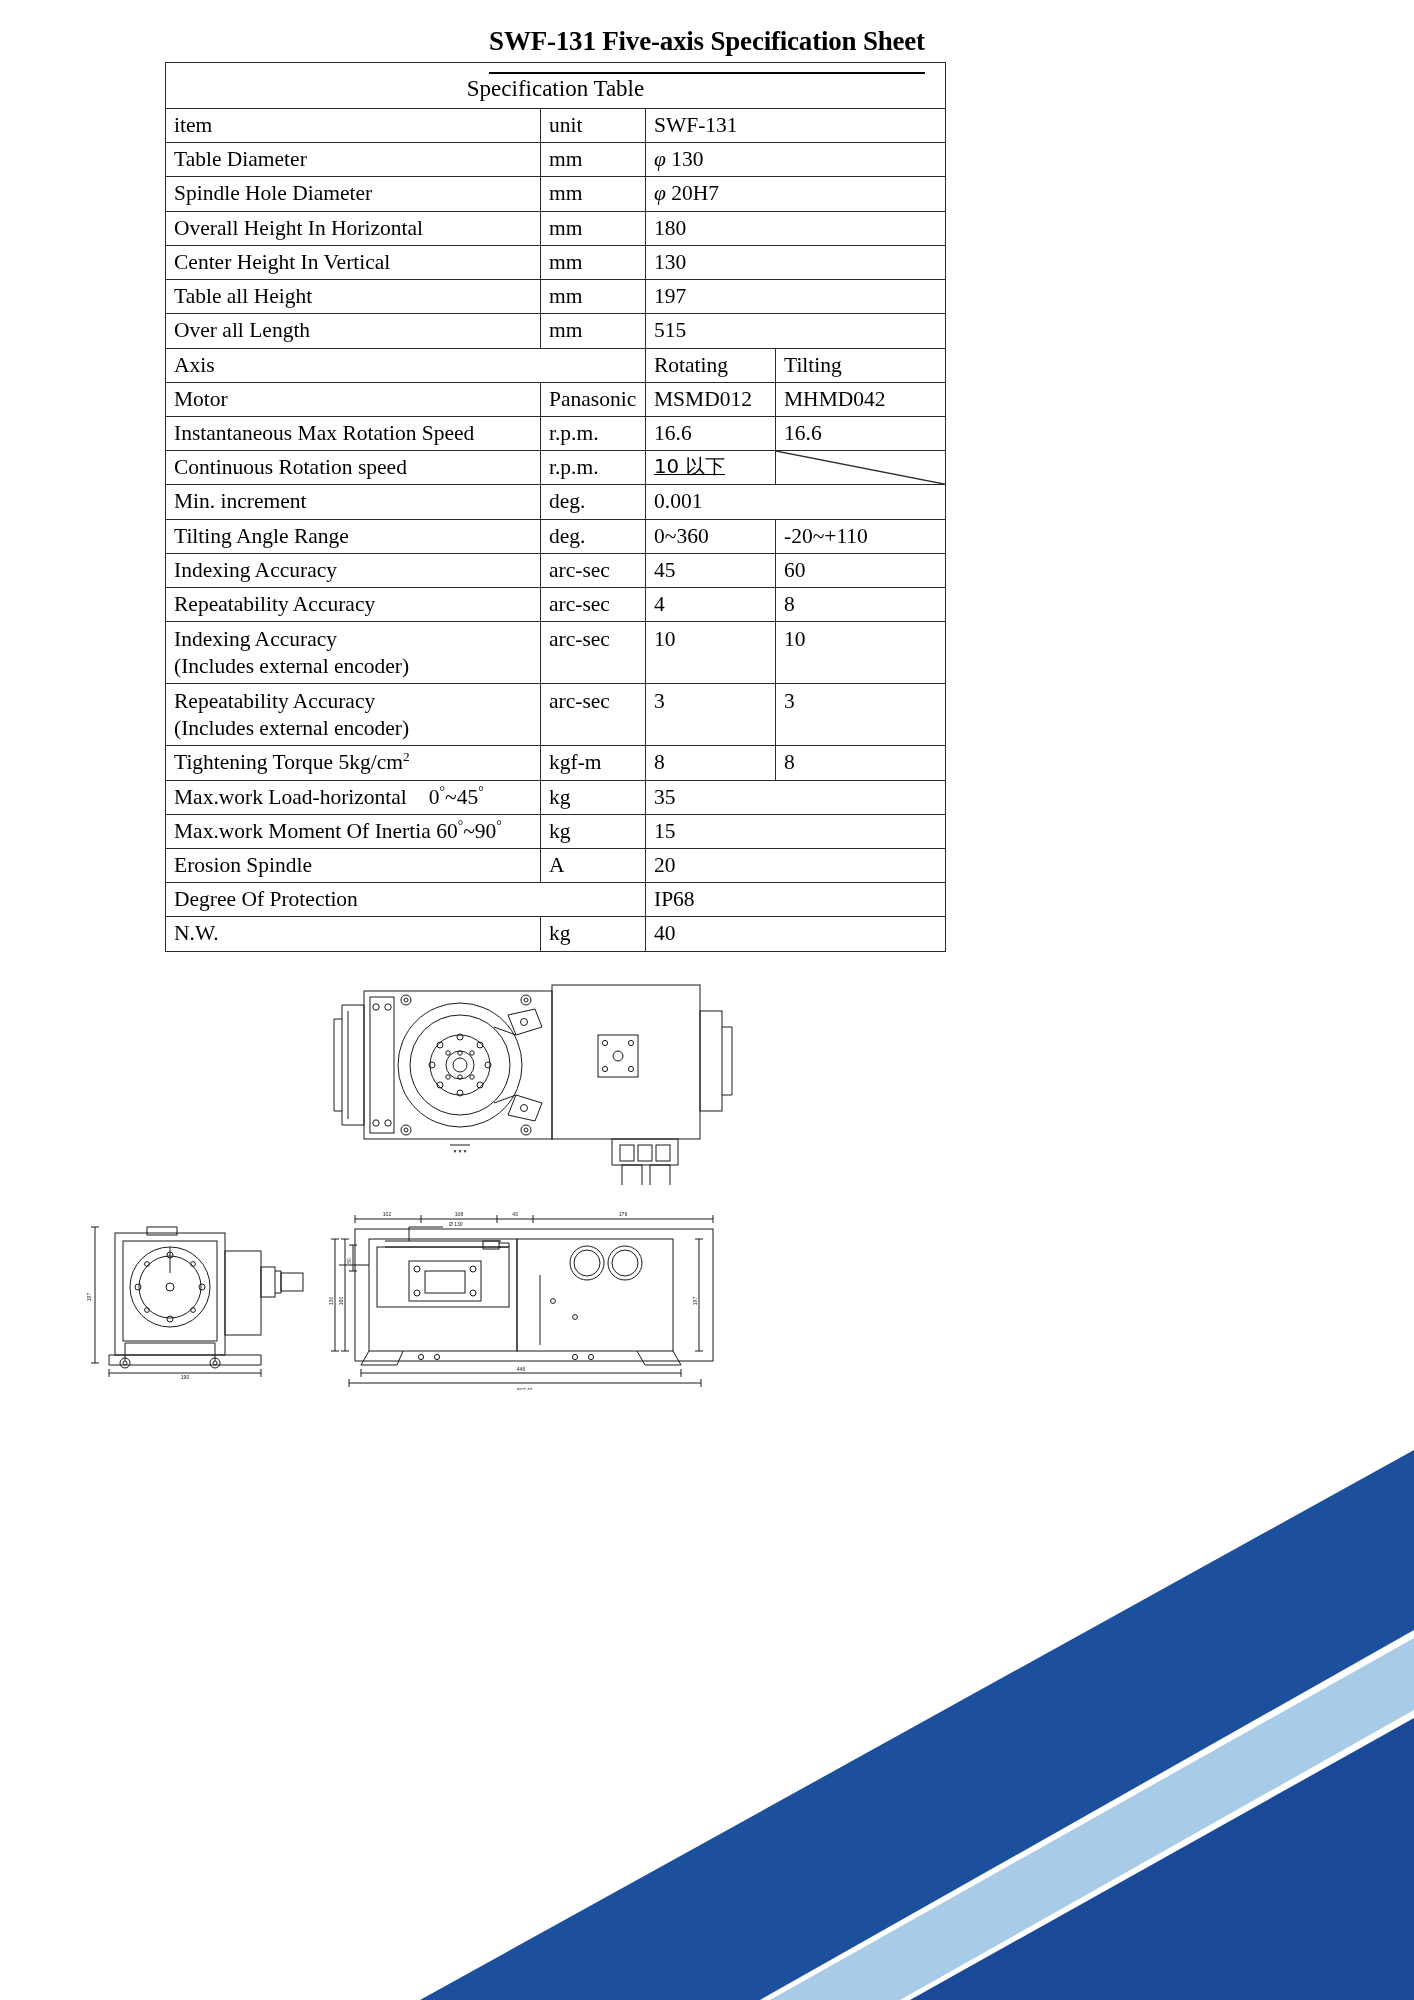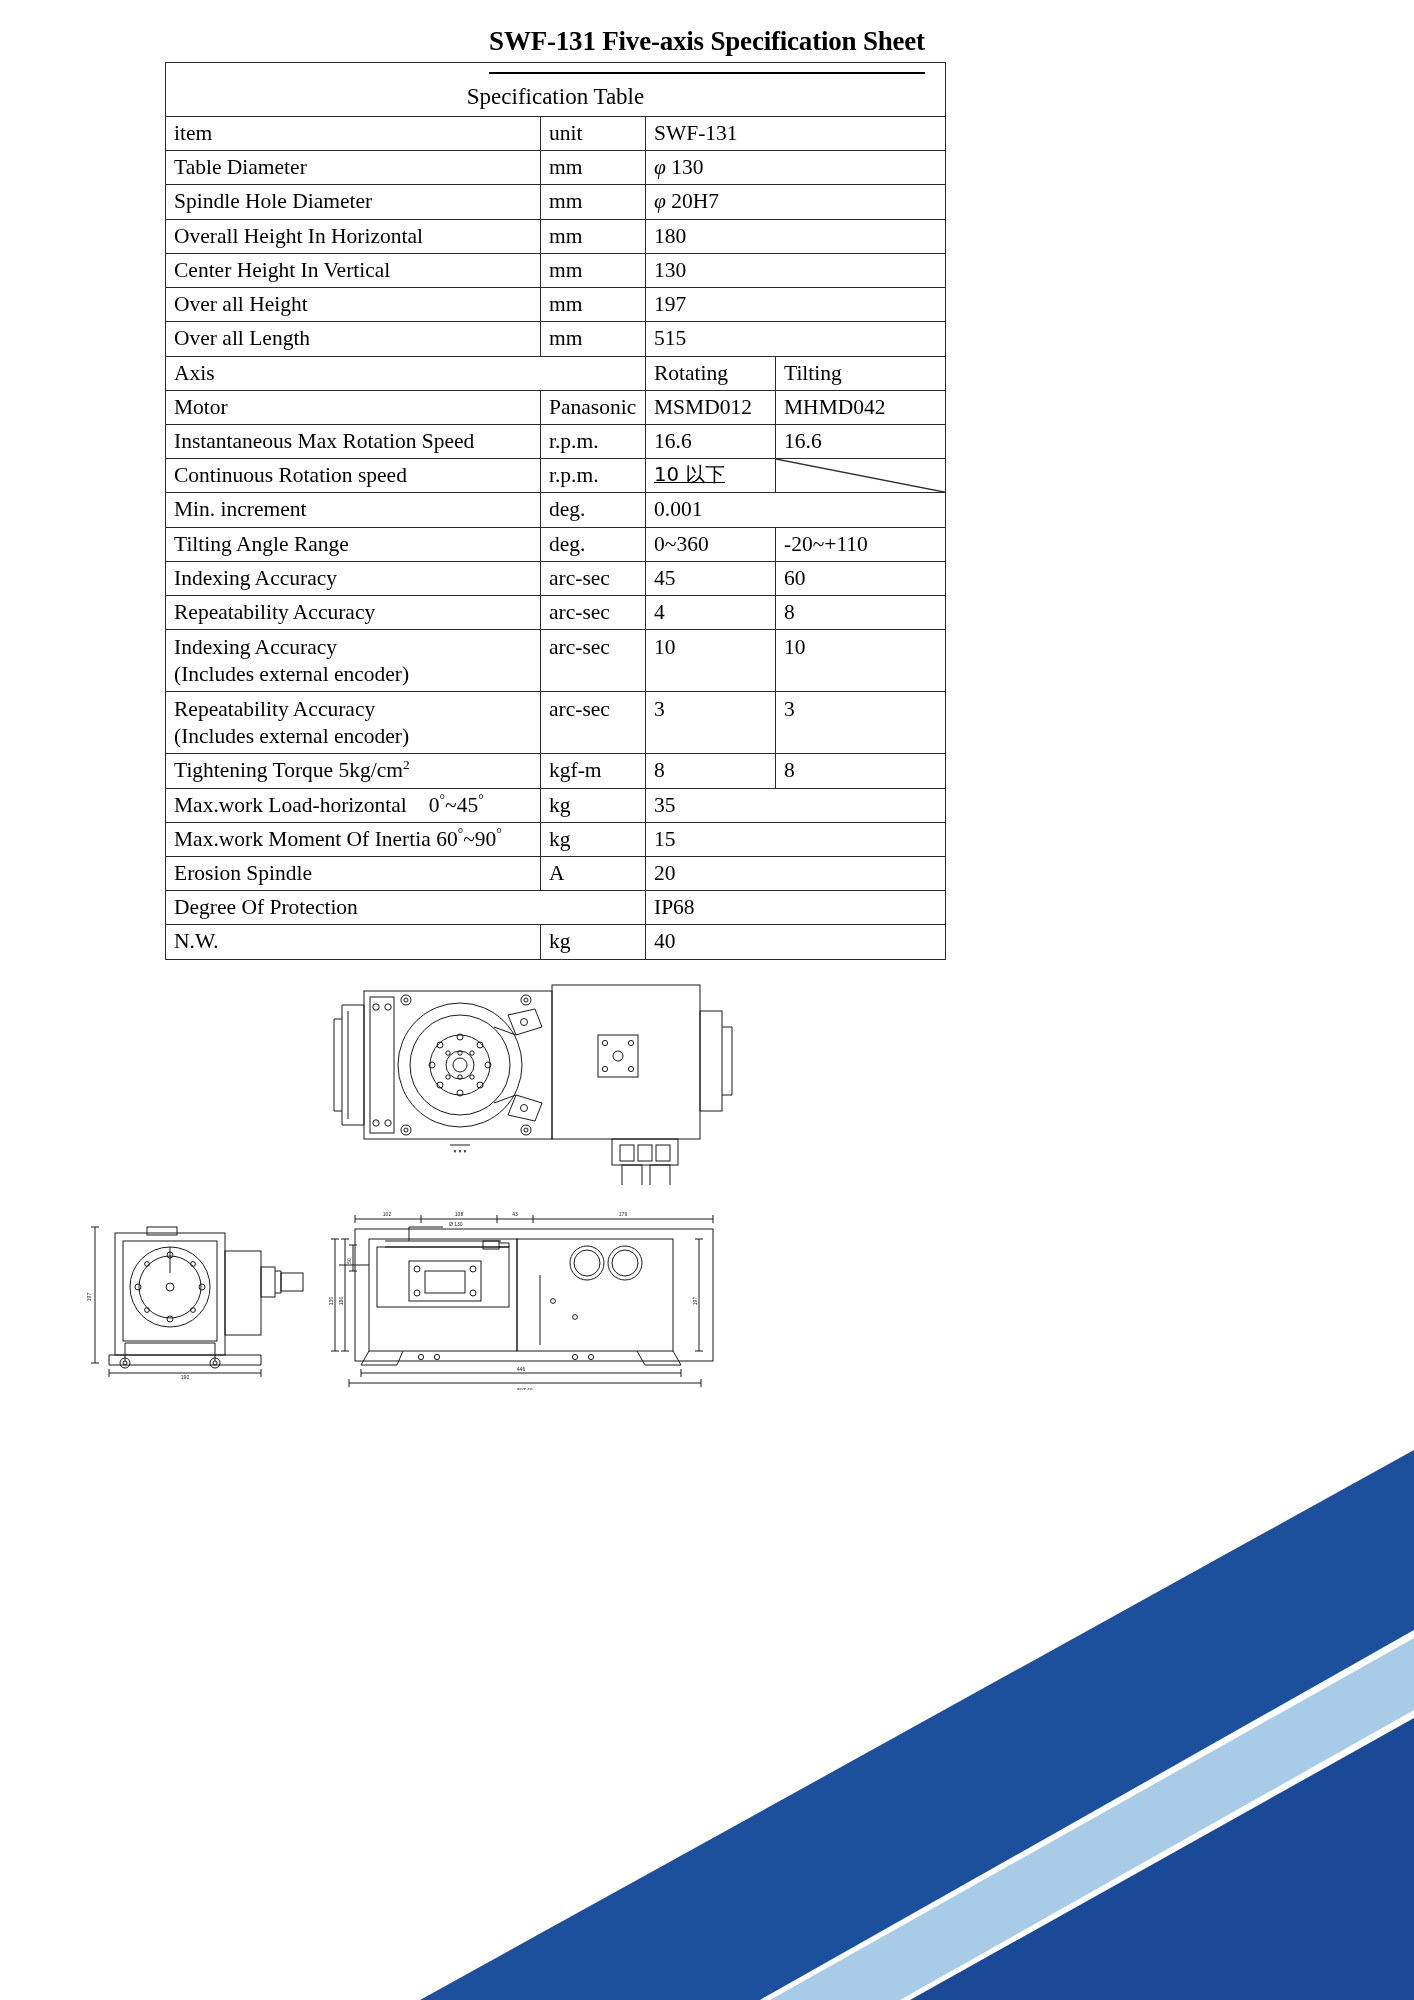--- a/index.html
+++ b/index.html
@@ -43,21 +43,21 @@
     padding: 3px 8px 4px 8px;
     vertical-align: middle;
     line-height: 1.22;
     height: 32px;
     white-space: nowrap;
     overflow: visible;
   }
   .spec-table td.hdr-main {
     text-align: center;
     font-size: 23px;
-    padding-top: 20px;
+    padding-top: 12px;
     padding-bottom: 5px;
   }
   .c-item { width: 375px; }
   .c-unit { width: 105px; }
   .c-rot  { width: 130px; }
   .c-tilt { width: 170px; }
   .c-motor-a { width: 180px; }
   .c-motor-b { width: 195px; }
 
   td.two-line { height: 62px; vertical-align: top; padding-top: 4px; }
@@ -127,21 +127,21 @@
         <td colspan="2">180</td>
       </tr>
 
       <tr>
         <td>Center Height In Vertical</td>
         <td>mm</td>
         <td colspan="2">130</td>
       </tr>
 
       <tr>
-        <td>Over all Height</td>
+        <td>Table all Height</td>
         <td>mm</td>
         <td colspan="2">197</td>
       </tr>
 
       <tr>
         <td>Over all Length</td>
         <td>mm</td>
         <td colspan="2">515</td>
       </tr>
 

